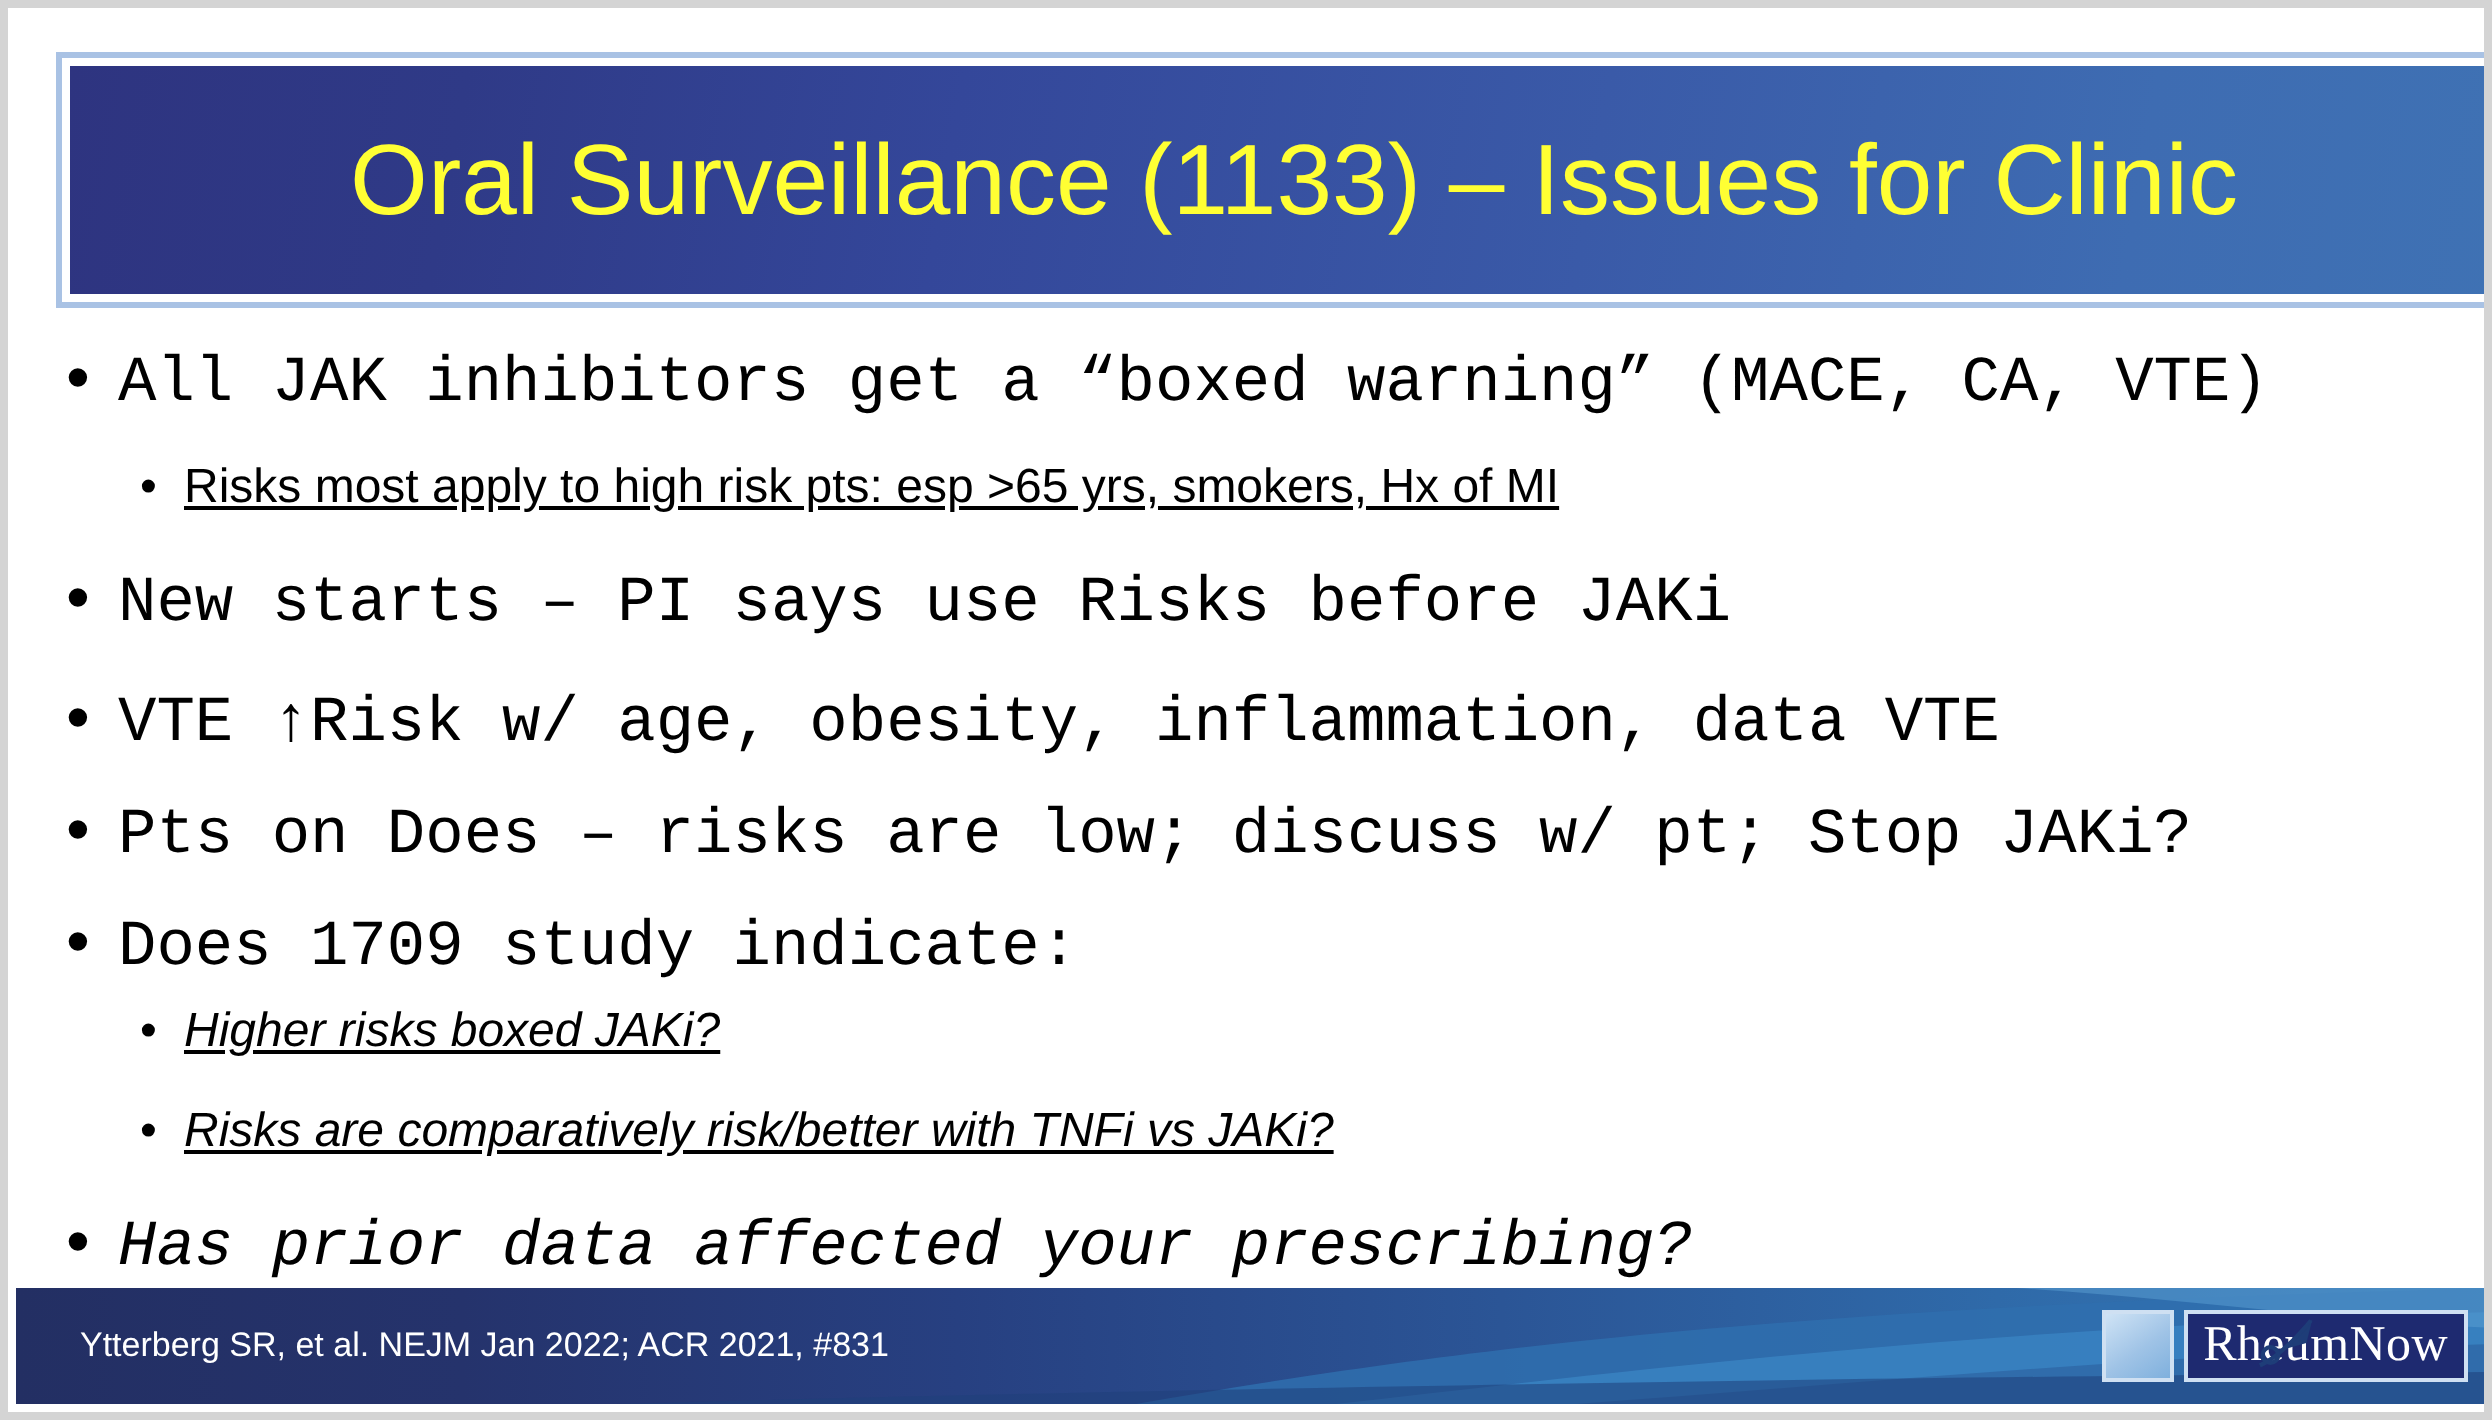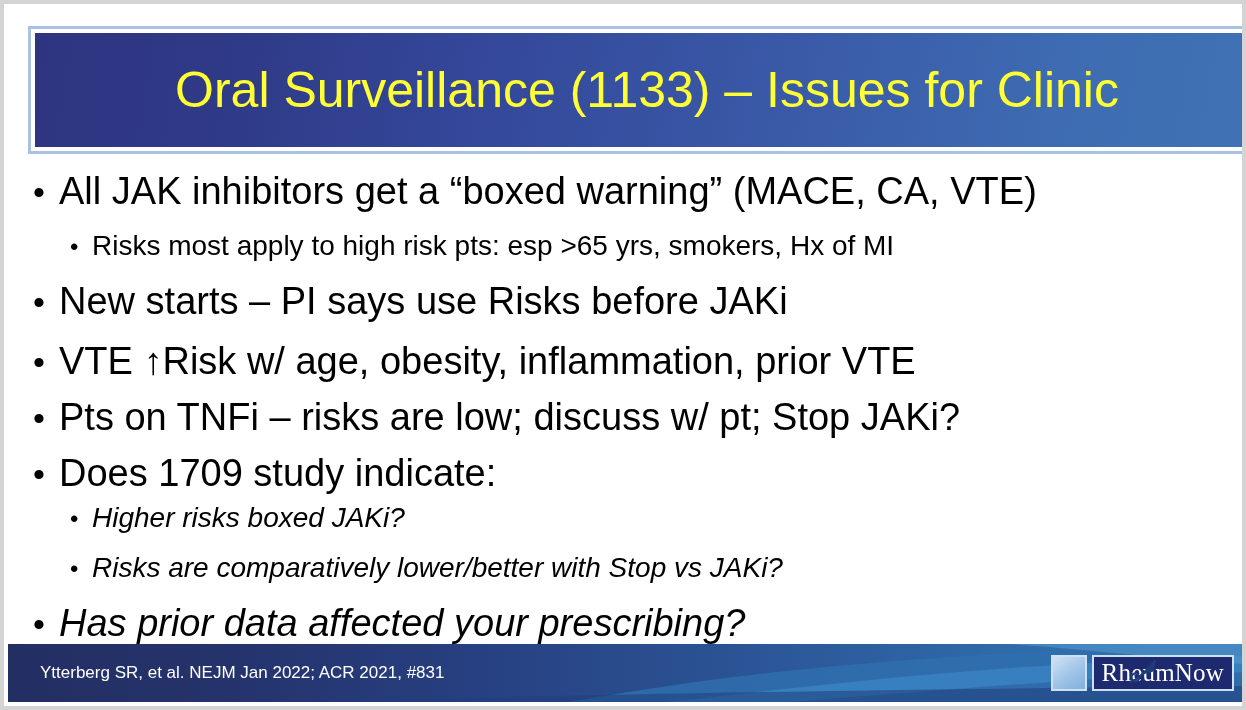--- a/index.html
+++ b/index.html
@@ -82,30 +82,32 @@
     line-height: 1;
   }
 
   
   .lvl1 { left: 25px; }
   .lvl1 > .bullet {
     width: 26px;
     font-size: 34px;
   }
   .lvl1 > .txt {
-    font-size: 38px;
+    font-size: 32px;
+    font-family: Liberation Mono, monospace;
   }
   
   .lvl2 { left: 62px; }
   .lvl2 > .bullet {
     width: 22px;
     font-size: 24px;
   }
   .lvl2 > .txt {
-    font-size: 28px;
+    font-size: 24px;
+    text-decoration: underline;
   }
   .italic { font-style: italic; }
 
   
   #footer {
     position: absolute;
     left: 4px;
     bottom: 4px;
     width: 1238px;
     height: 58px;
@@ -188,37 +190,37 @@
       <div class="line lvl2" style="top: 68px;">
         <span class="bullet">•</span>
         <span class="txt">Risks most apply to high risk pts: esp &gt;65 yrs, smokers, Hx of MI</span>
       </div>
       <div class="line lvl1" style="top: 118px;">
         <span class="bullet">•</span>
         <span class="txt">New starts – PI says use Risks before JAKi</span>
       </div>
       <div class="line lvl1" style="top: 178px;">
         <span class="bullet">•</span>
-        <span class="txt">VTE ↑Risk w/ age, obesity, inflammation, prior VTE</span>
+        <span class="txt">VTE ↑Risk w/ age, obesity, inflammation, data VTE</span>
       </div>
       <div class="line lvl1" style="top: 234px;">
         <span class="bullet">•</span>
-        <span class="txt">Pts on TNFi – risks are low; discuss w/ pt; Stop JAKi?</span>
+        <span class="txt">Pts on Does – risks are low; discuss w/ pt; Stop JAKi?</span>
       </div>
       <div class="line lvl1" style="top: 290px;">
         <span class="bullet">•</span>
         <span class="txt">Does 1709 study indicate:</span>
       </div>
       <div class="line lvl2" style="top: 340px;">
         <span class="bullet">•</span>
         <span class="txt italic">Higher risks boxed JAKi?</span>
       </div>
       <div class="line lvl2" style="top: 390px;">
         <span class="bullet">•</span>
-        <span class="txt italic">Risks are comparatively lower/better with Stop vs JAKi?</span>
+        <span class="txt italic">Risks are comparatively risk/better with TNFi vs JAKi?</span>
       </div>
       <div class="line lvl1" style="top: 440px;">
         <span class="bullet">•</span>
         <span class="txt italic">Has prior data affected your prescribing?</span>
       </div>
     </div>
 
   <div id="footer">
     <svg viewBox="0 0 1238 58" preserveAspectRatio="none">
       <path d="M560,58 C700,34 860,10 1238,0 L1238,58 Z" fill="#2f6fae" opacity="0.85"></path>

